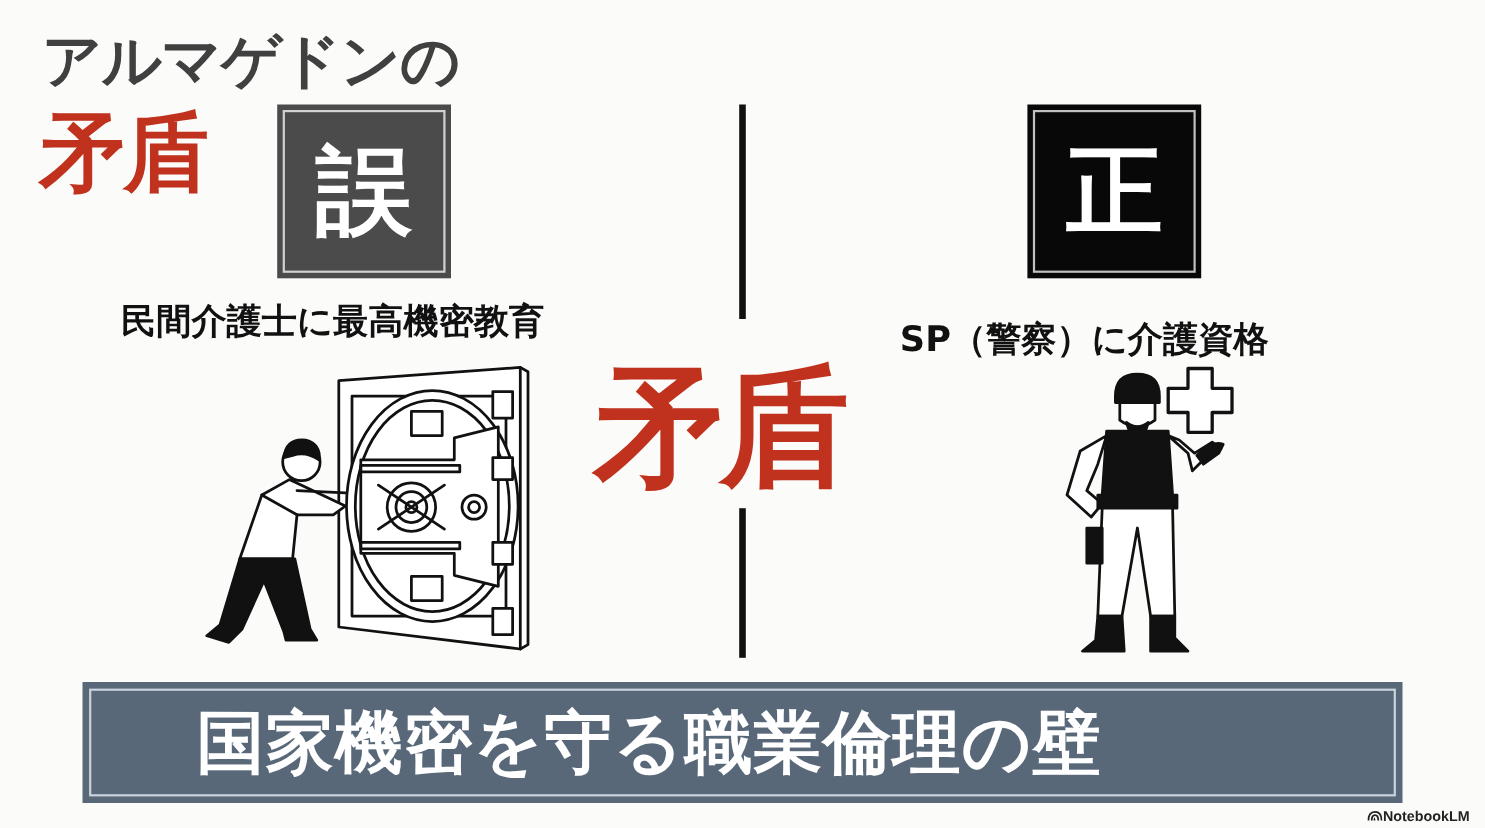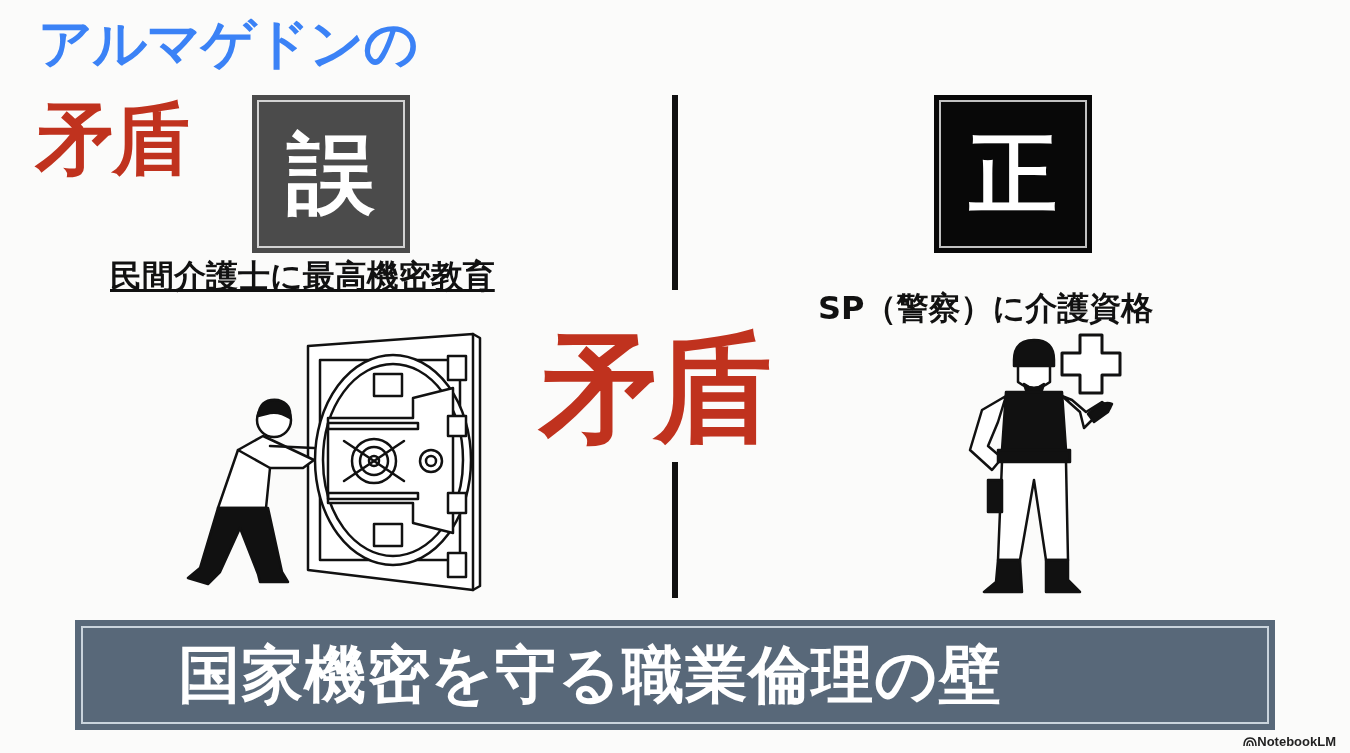--- a/index.html
+++ b/index.html
@@ -3,21 +3,21 @@
 <meta charset="utf-8">
 <style>
   html, body { margin:0; padding:0; }
   body {
     width:1350px; height:753px; overflow:hidden; position:relative;
     background:#fbfbfa;
     font-family:"DejaVu Sans", "Liberation Sans", sans-serif;
   }
   .abs { position:absolute; }
   .title {
-    left:38px; top:12px; font-size:54px; font-weight:bold; color:#3b82f6;
+    left:38px; top:24px; font-size:54px; font-weight:bold; color:#404040;
     letter-spacing:-1px; white-space:nowrap; line-height:64px;
   }
   .subtitle {
     left:36px; top:94px; font-size:78px; font-weight:bold; color:#c0321e;
     letter-spacing:-2px; white-space:nowrap; line-height:90px;
   }
   .badge {
     width:158px; height:158px; box-sizing:border-box;
     display:flex; align-items:center; justify-content:center;
   }
@@ -26,21 +26,21 @@
     border:2px solid rgba(255,255,255,0.75);
   }
   .badge .glyph {
     font-size:88px; font-weight:bold; color:#fff; line-height:1; position:relative;
   }
   .badge-wrong { left:252px; top:95px; background:#4b4b4b; }
   .badge-right { left:934px; top:95px; background:#080808; }
   .caption {
     font-size:32px; font-weight:bold; color:#111; white-space:nowrap; line-height:40px;
   }
-  .cap-left { left:110px; top:256px;text-decoration:underline; }
+  .cap-left { left:110px; top:272px; }
   .cap-right { left:818px; top:272px;margin-top:16px; }
   .divider { width:6px; background:#111; left:672px; }
   .div-top { top:95px; height:195px; }
   .div-bot { top:462px; height:136px; }
   .center-word {
     left:540px; top:318px; font-size:118px; font-weight:bold; color:#c0321e;
     letter-spacing:-4px; white-space:nowrap; line-height:140px;
   }
   .banner {
     left:75px; top:620px; width:1200px; height:110px; background:#586879;

